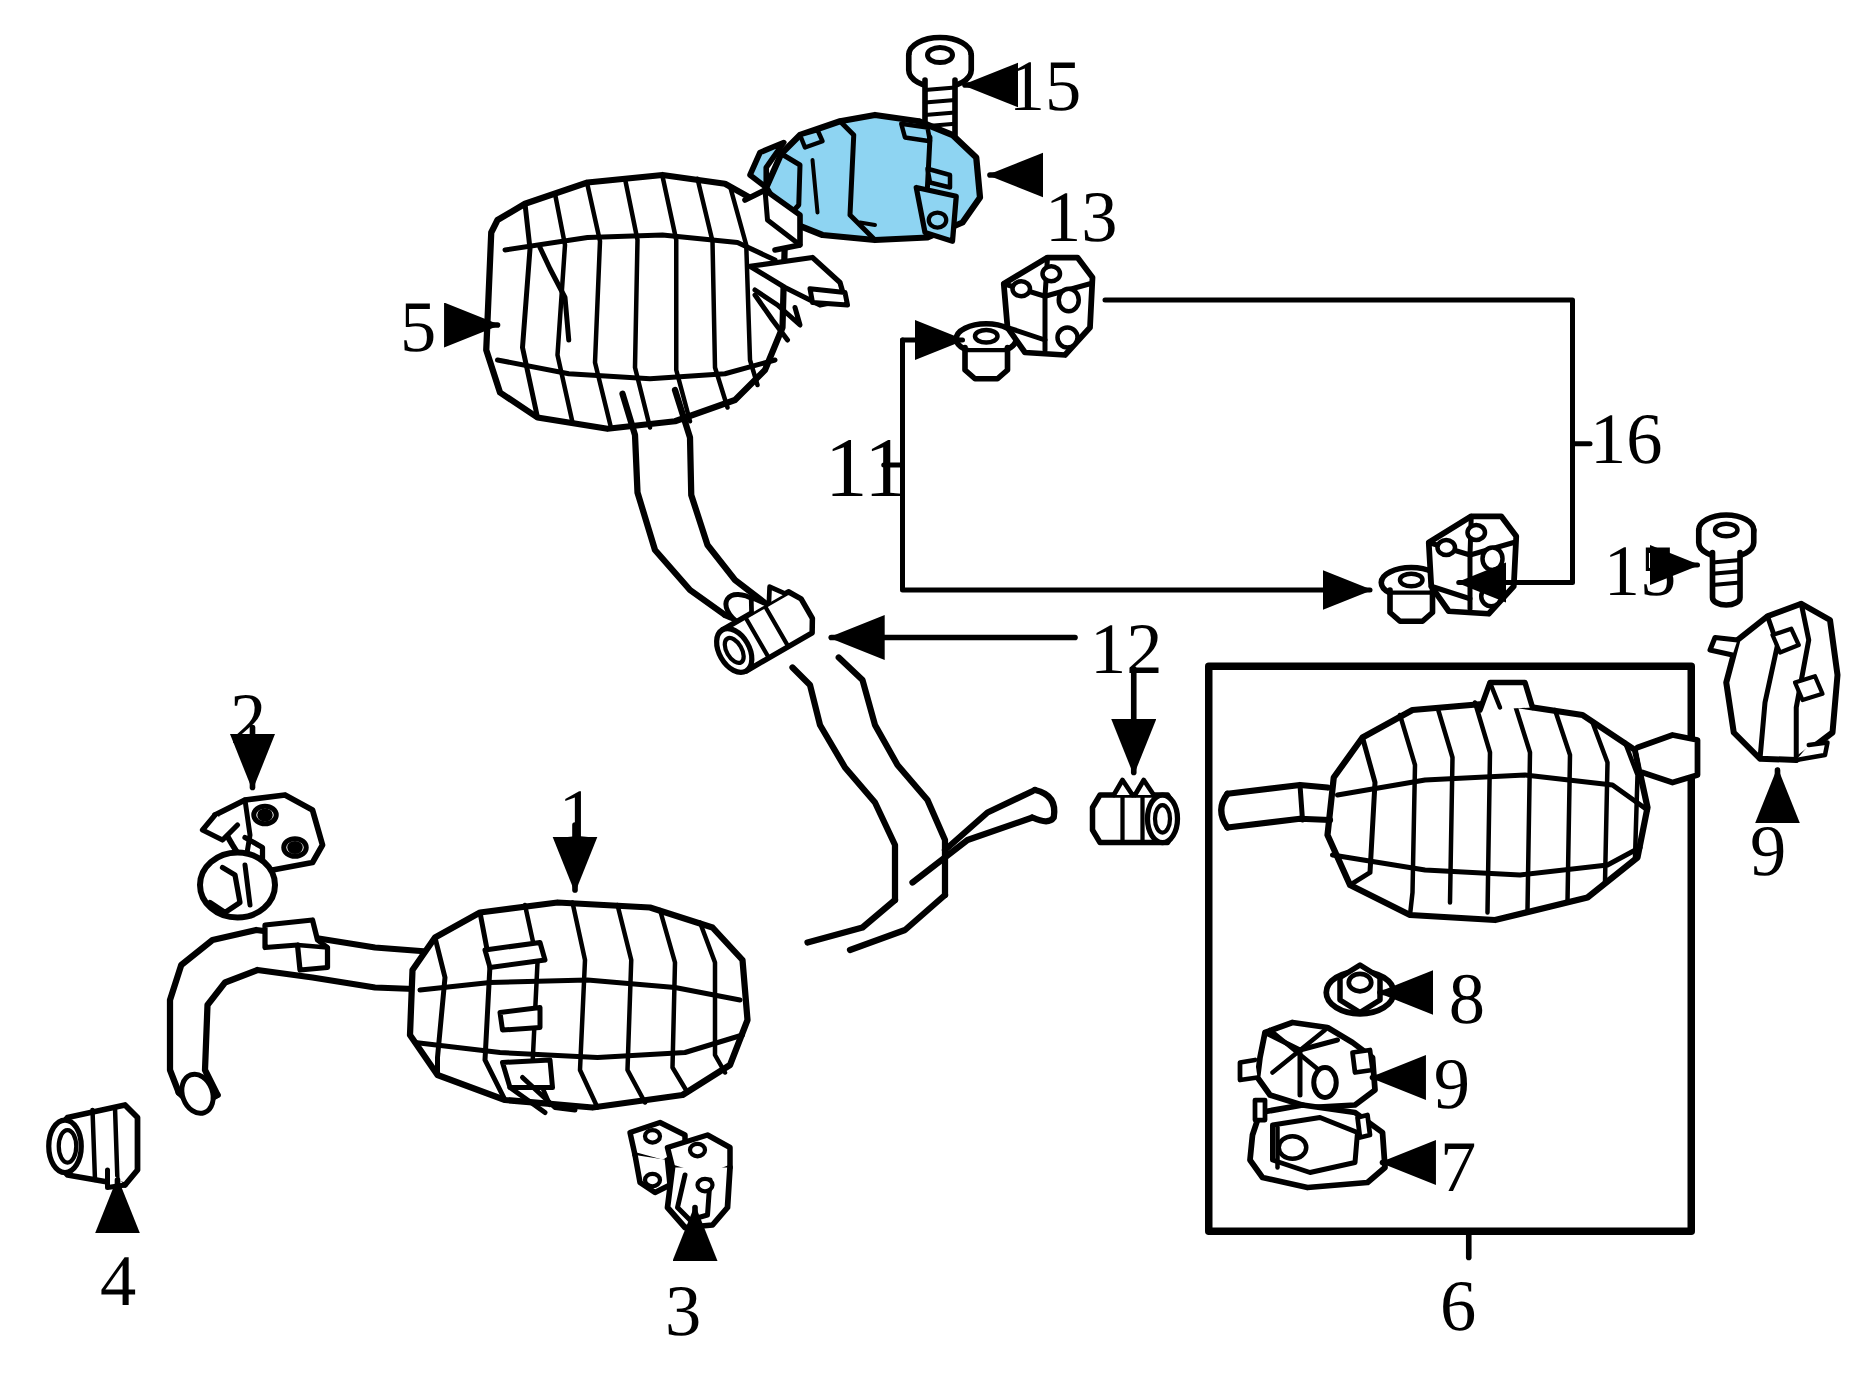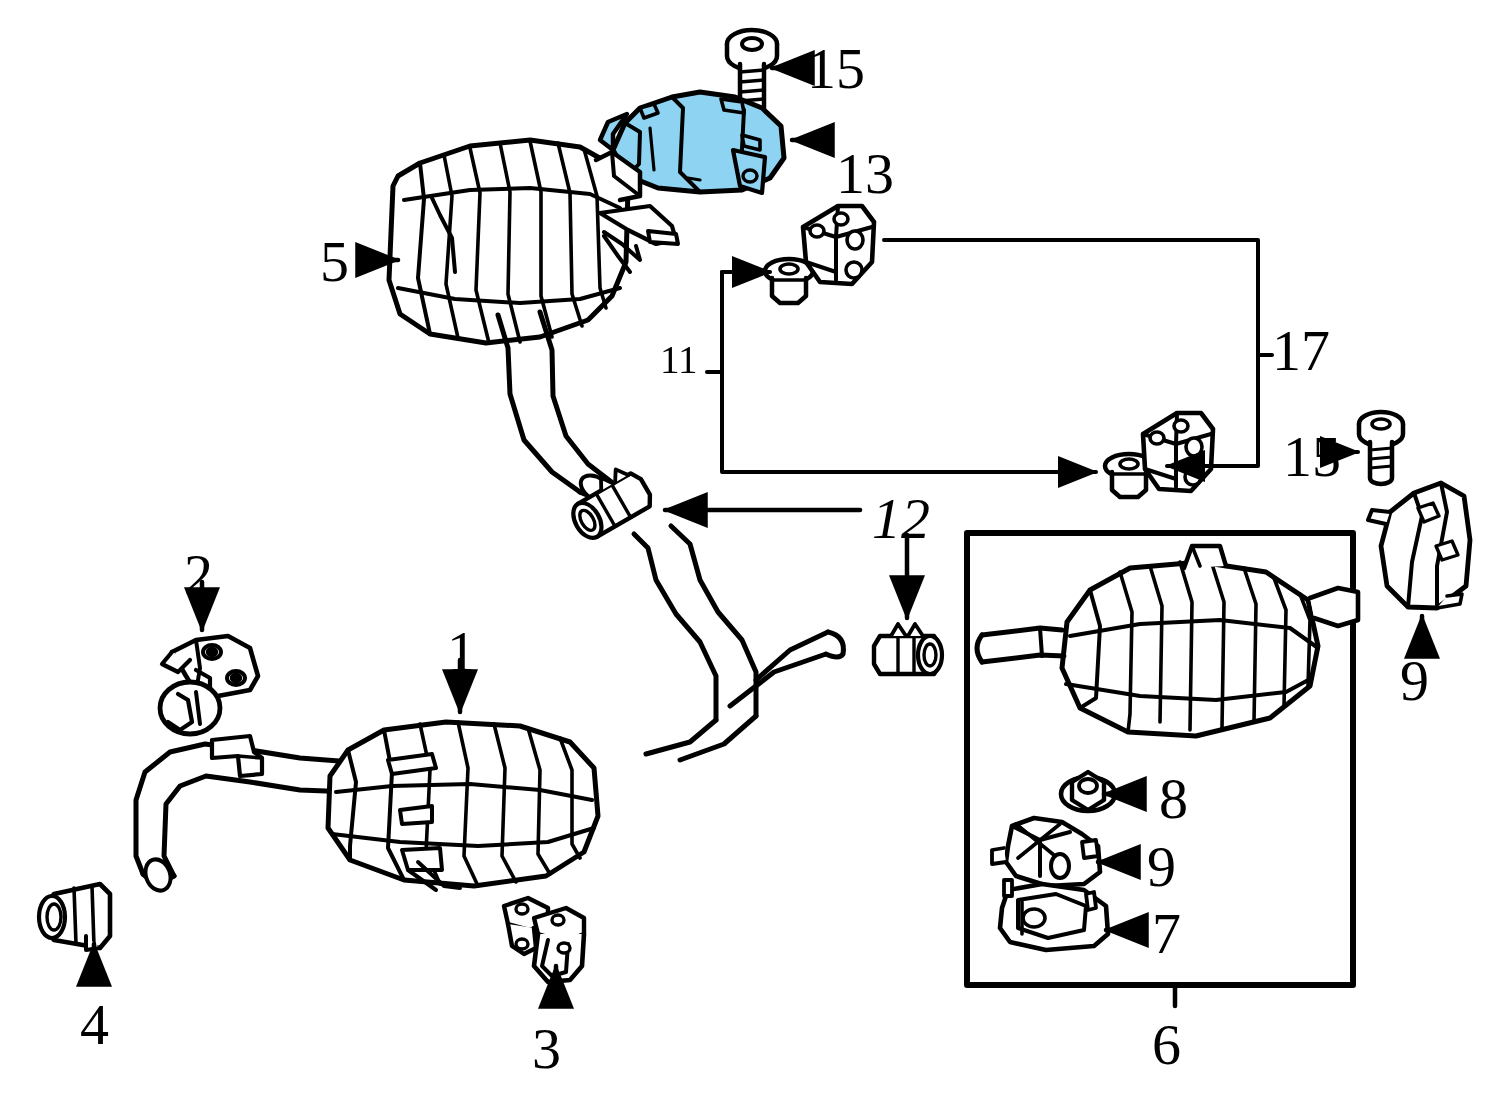--- a/index.html
+++ b/index.html
@@ -314,24 +314,24 @@
         <path d="M202,582 L202,630" marker-end="url(#ah)"></path>
         <path d="M460,660 L460,712" marker-end="url(#ah)"></path>
       </g>
 
     </g>
   </svg>
 
   <div class="callout" style="left:807px;top:40px;font-size:58px;">15</div>
   <div class="callout" style="left:836px;top:113px;font-size:58px;margin-top:32px;">13</div>
   <div class="callout" style="left:320px;top:233px;font-size:58px;">5</div>
-  <div class="callout" style="left:1272px;top:322px;font-size:58px;">17</div>
-  <div class="callout" style="left:660px;top:340px;font-size:39px;">11</div>
+  <div class="callout" style="left:1272px;top:322px;font-size:58px;">16</div>
+  <div class="callout" style="left:660px;top:340px;font-size:68px;">11</div>
   <div class="callout" style="left:1283px;top:428px;font-size:58px;">15</div>
-  <div class="callout" style="left:872px;top:490px;font-size:58px;font-style:italic;">12</div>
+  <div class="callout" style="left:872px;top:490px;font-size:58px;">12</div>
   <div class="callout" style="left:184px;top:546px;font-size:58px;">2</div>
   <div class="callout" style="left:447px;top:623px;font-size:58px;">1</div>
   <div class="callout" style="left:1400px;top:652px;font-size:58px;">9</div>
   <div class="callout" style="left:1159px;top:770px;font-size:58px;">8</div>
   <div class="callout" style="left:1147px;top:838px;font-size:58px;">9</div>
   <div class="callout" style="left:1152px;top:905px;font-size:58px;">7</div>
   <div class="callout" style="left:80px;top:996px;font-size:58px;">4</div>
   <div class="callout" style="left:532px;top:1020px;font-size:58px;">3</div>
   <div class="callout" style="left:1152px;top:1016px;font-size:58px;">6</div>
 

